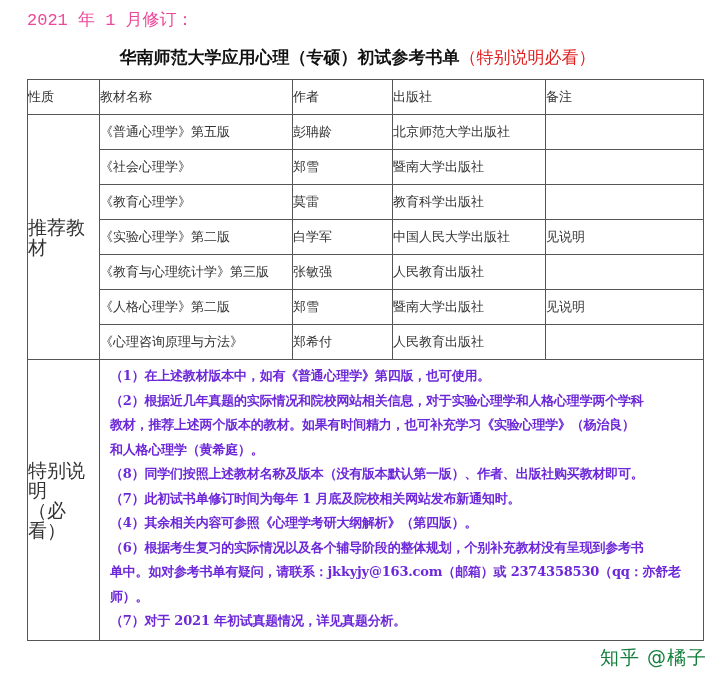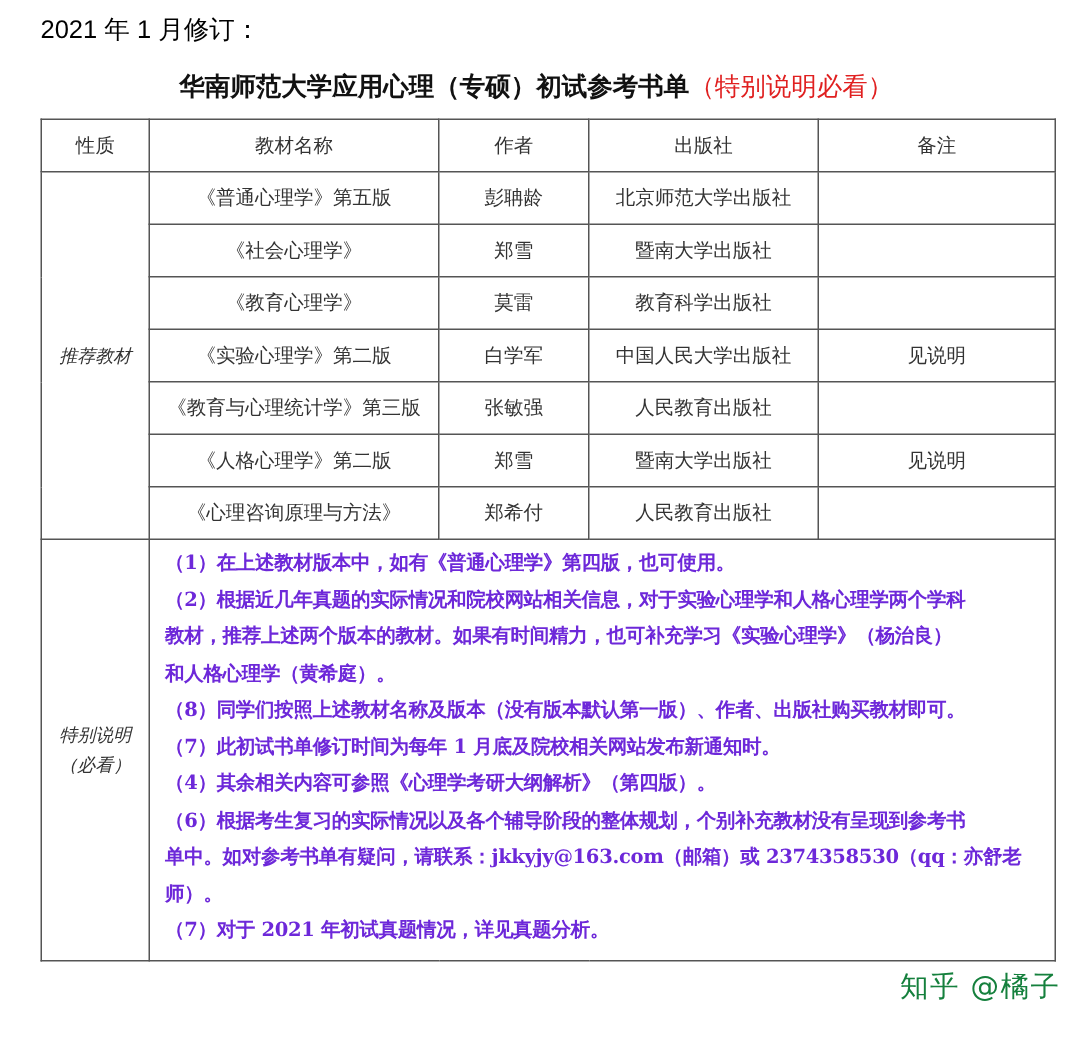--- a/index.html
+++ b/index.html
@@ -1,40 +1,40 @@
 <!DOCTYPE html>
 <html><head>
 <meta charset="utf-8">
 <style>
   html, body { margin: 0; padding: 0; }
   body {
     width: 717px; height: 692px; background: #ffffff; position: relative; overflow: hidden;
     font-family: "DejaVu Serif", "Liberation Serif", serif; color: #222;
   }
   .revision {
-    position: absolute; left: 27px; top: 8px; font-size: 17px; color: #000000;
-    font-family: Liberation Sans, sans-serif;
+    position: absolute; left: 27px; top: 8px; font-size: 17px; color: #ec4899;
+    font-family: Liberation Mono, monospace;
   }
   .title {
     position: absolute; left: 0; width: 715px; top: 46px; text-align: center;
     font-size: 17px; font-weight: bold; color: #111;
     font-family: "DejaVu Sans", "Liberation Sans", sans-serif;
   }
   .title .title-red { color: #e02020; font-weight: normal; font-family: "DejaVu Serif", serif; }
   table.book {
     position: absolute; left: 27px; top: 79px; width: 676px;
     border-collapse: collapse; table-layout: fixed; font-size: 13px;
   }
   table.book td, table.book th {
-    border: 1px solid #555; text-align: center; vertical-align: middle;
+    border: 1px solid #555; text-align: left; vertical-align: middle;
     font-weight: normal; color: #333; padding: 0;
   }
   table.book th { height: 34px; }
   table.book td.cell { height: 34px; }
-  .cat-label { color: #e31b1b; font-weight: bold; font-size: 12px; line-height: 20px; font-style: italic; }
+  .cat-label { color: #e31b1b; font-weight: bold; font-size: 19px; line-height: 20px; }
   .note-cyan { color: #19b6e0; }
   .notes-cell { text-align: left !important; vertical-align: top !important; padding: 4px 0 6px 10px !important; }
   .note-line { font-size: 13px; line-height: 24.5px; color: #6d28d9; font-weight: bold;
     font-family: "DejaVu Serif", "Liberation Serif", serif; letter-spacing: -0.2px; }
   .watermark {
     position: absolute; right: 10px; top: 645px; font-size: 19px; color: #15803d;
     font-family: "DejaVu Sans", sans-serif; letter-spacing: 1px;
   }
 </style>
 </head>

